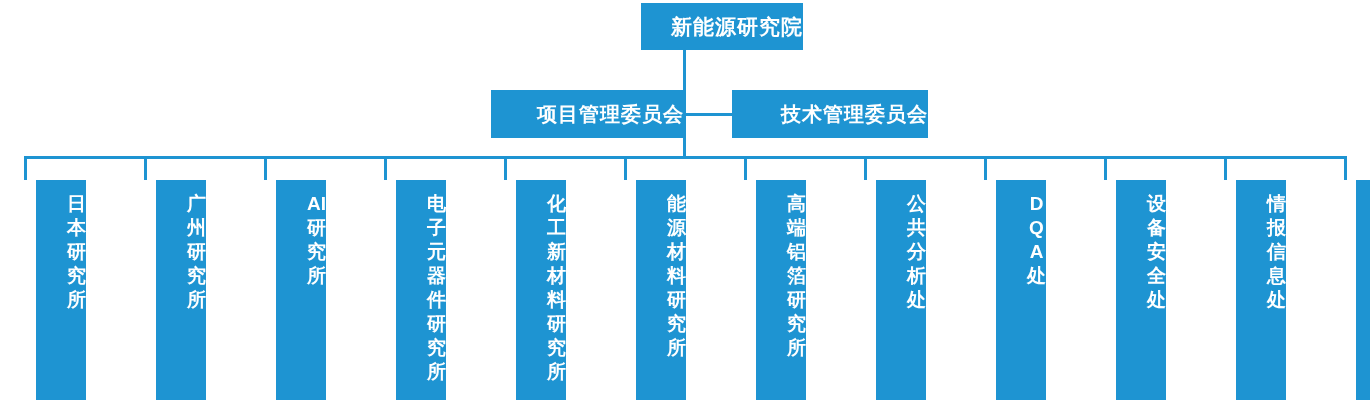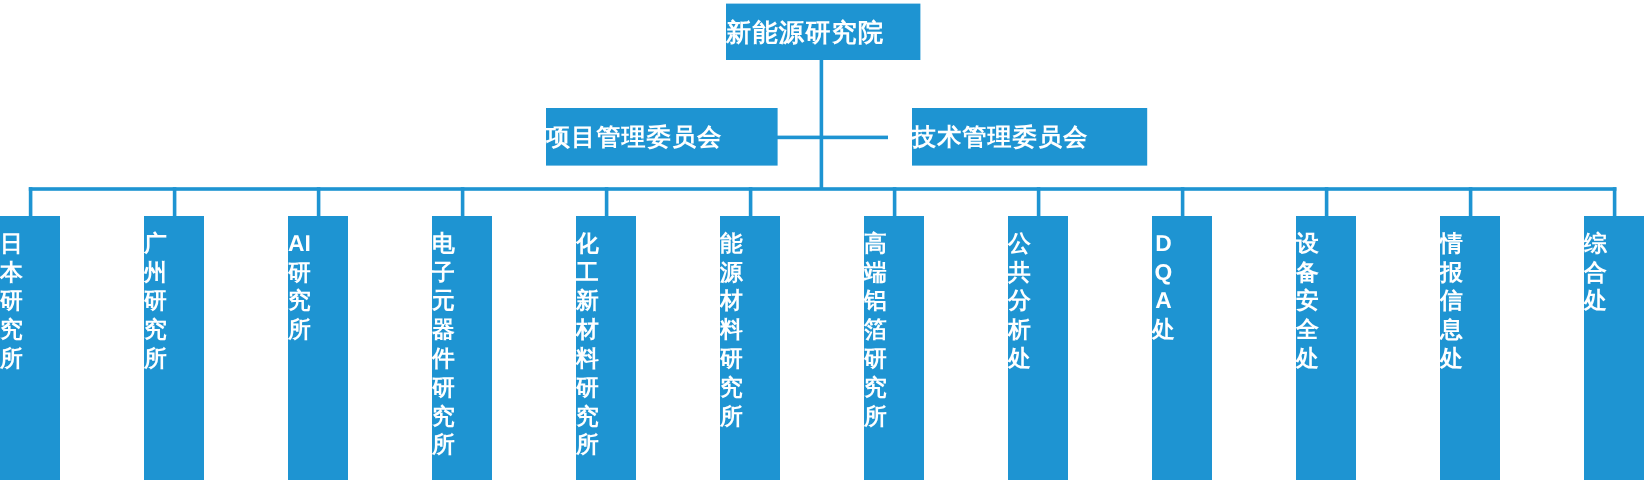--- a/index.html
+++ b/index.html
@@ -11,33 +11,34 @@
     overflow: hidden;
     font-family: "Liberation Sans", "DejaVu Sans", sans-serif;
   }
   .node {
     position: absolute;
     background: #1E94D2;
     color: #ffffff;
     font-weight: 700;
     display: flex;
     align-items: center;
-    justify-content: flex-start;
+    justify-content: flex-end;
     box-sizing: border-box;
+    margin-left: 36px;
   }
   .root {
     left: 605px; top: 3px; width: 162px; height: 47px;
     font-size: 21px; letter-spacing: 1px;
   }
   .committee {
     top: 90px; height: 48px;
     font-size: 20px; letter-spacing: 1px;
   }
   .committee.c-left  { left: 455px; width: 193px; }
-  .committee.c-right { left: 760px; width: 196px; }
+  .committee.c-right { left: 696px; width: 196px; }
   .dept {
     top: 180px; width: 50px; height: 220px;
     align-items: flex-start;
     padding-top: 12px;
   }
   .dept-label {
     display: block;
     white-space: pre-line;
     text-align: center;
     font-size: 19px;

